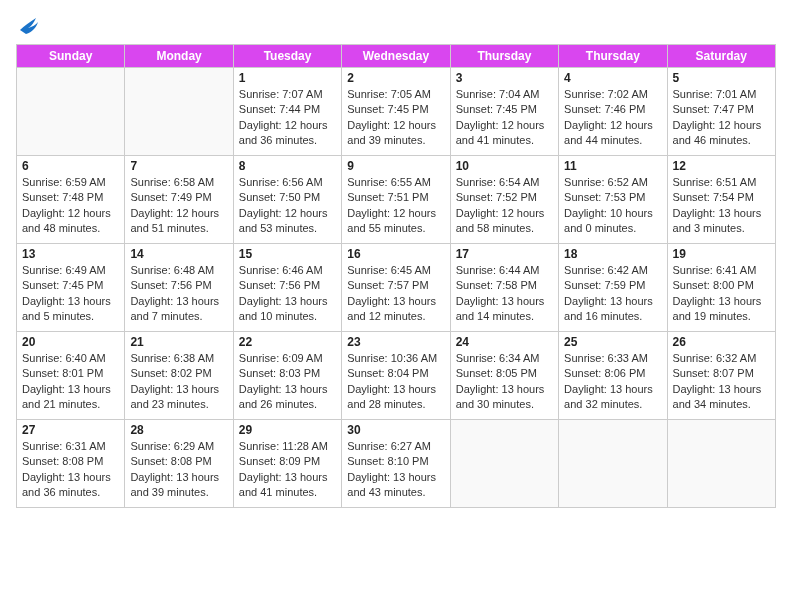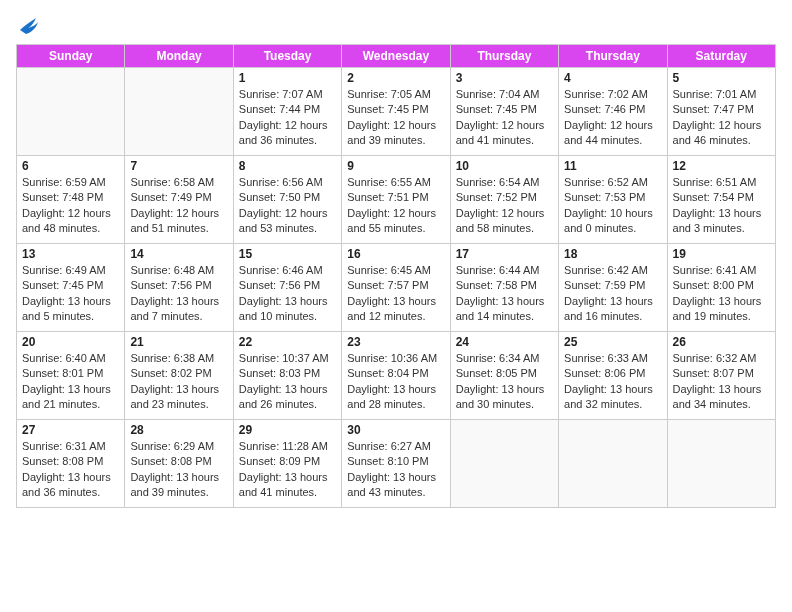--- a/index.html
+++ b/index.html
@@ -296,21 +296,21 @@
             <span class="day-number">21</span>
             <div class="day-info">
               <div>Sunrise: 6:38 AM</div>
               <div>Sunset: 8:02 PM</div>
               <div>Daylight: 13 hours and 23 minutes.</div>
             </div>
           </td>
           <td>
             <span class="day-number">22</span>
             <div class="day-info">
-              <div>Sunrise: 10:37 AM</div>
+              <div>Sunrise: 6:09 AM</div>
               <div>Sunset: 8:03 PM</div>
               <div>Daylight: 13 hours and 26 minutes.</div>
             </div>
           </td>
           <td>
             <span class="day-number">23</span>
             <div class="day-info">
               <div>Sunrise: 10:36 AM</div>
               <div>Sunset: 8:04 PM</div>
               <div>Daylight: 13 hours and 28 minutes.</div>

